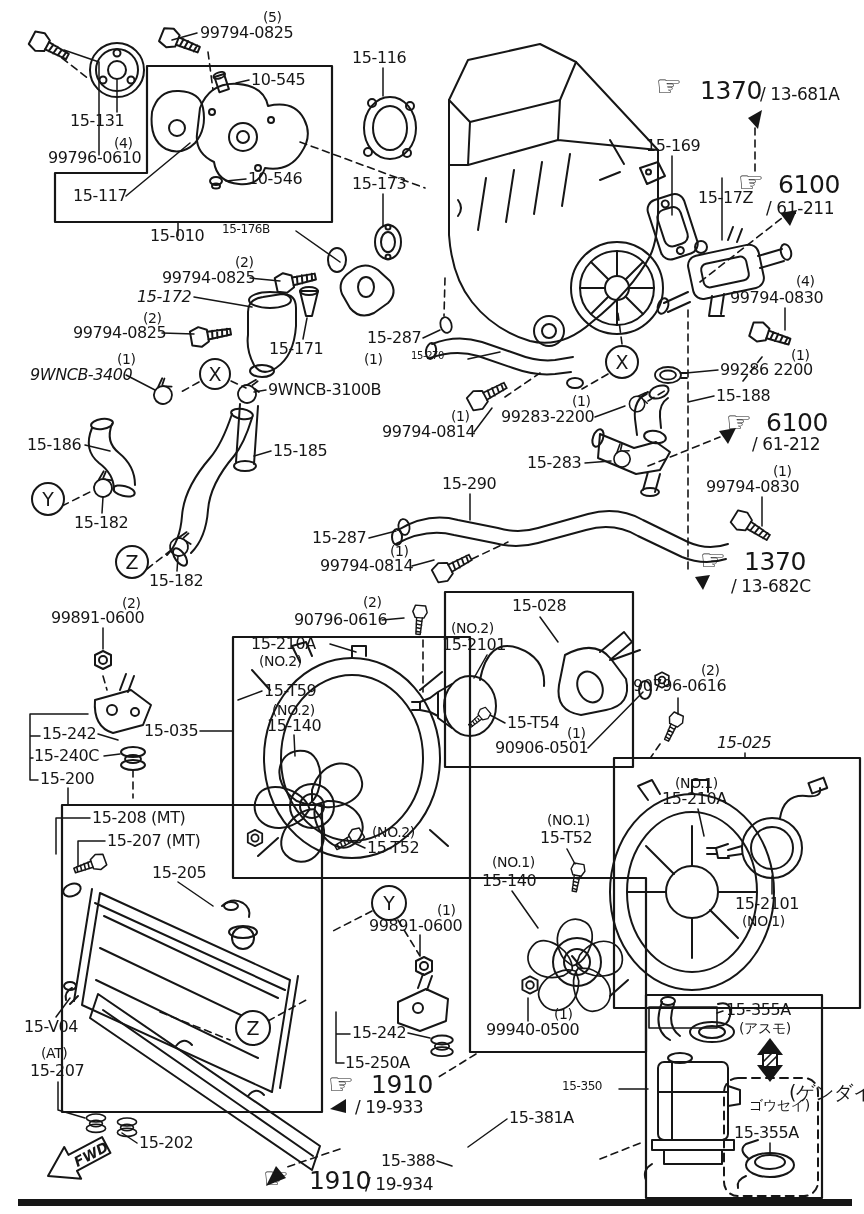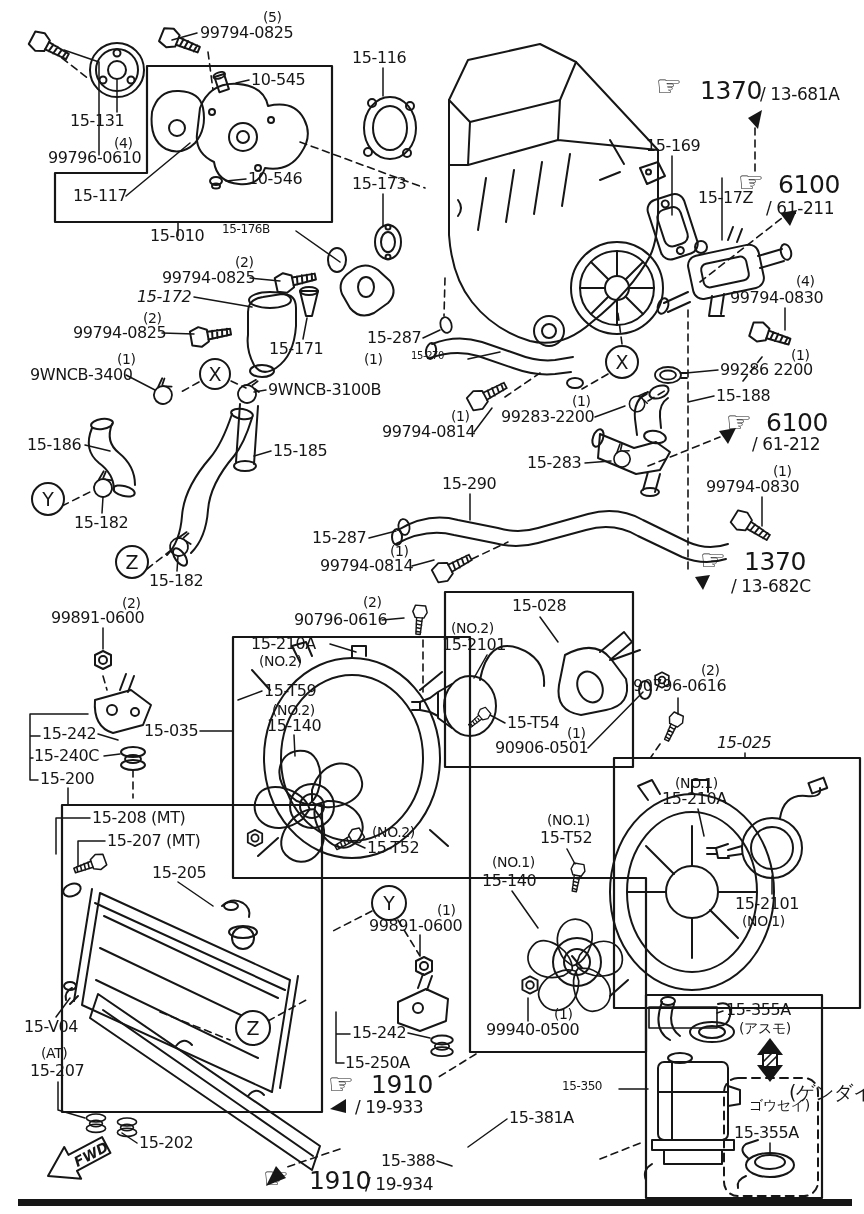--- a/index.html
+++ b/index.html
@@ -358,21 +358,21 @@
       <div class="plabel" style="left: 766px; top: 200px; font-size: 17px;">/ 61-211</div>
       <div class="plabel" style="left: 796px; top: 274px; font-size: 14px;">(4)</div>
       <div class="plabel" style="left: 730px; top: 290px; font-size: 16px;">99794-0830</div>
       <div class="plabel" style="left: 235px; top: 255px; font-size: 14px;">(2)</div>
       <div class="plabel" style="left: 162px; top: 270px; font-size: 16px;">99794-0825</div>
       <div class="plabel" style="left: 137px; top: 289px; font-size: 16px; font-style: italic;">15-172</div>
       <div class="plabel" style="left: 143px; top: 311px; font-size: 14px;">(2)</div>
       <div class="plabel" style="left: 73px; top: 325px; font-size: 16px;">99794-0825</div>
       <div class="plabel" style="left: 269px; top: 341px; font-size: 16px;">15-171</div>
       <div class="plabel" style="left: 117px; top: 352px; font-size: 14px;">(1)</div>
-      <div class="plabel" style="left: 30px; top: 367px; font-size: 16px;">9WNCB-3400</div>
+      <div class="plabel" style="left: 30px; top: 367px; font-size: 16px; font-style: italic;">9WNCB-3400</div>
       <div class="plabel" style="left: 364px; top: 352px; font-size: 14px;">(1)</div>
       <div class="plabel" style="left: 268px; top: 382px; font-size: 16px;">9WNCB-3100B</div>
       <div class="plabel" style="left: 367px; top: 330px; font-size: 16px;">15-287</div>
       <div class="plabel" style="left: 411px; top: 351px; font-size: 10px;">15-270</div>
       <div class="plabel" style="left: 451px; top: 409px; font-size: 14px;">(1)</div>
       <div class="plabel" style="left: 382px; top: 424px; font-size: 16px;">99794-0814</div>
       <div class="plabel" style="left: 572px; top: 394px; font-size: 14px;">(1)</div>
       <div class="plabel" style="left: 501px; top: 409px; font-size: 16px;">99283-2200</div>
       <div class="plabel" style="left: 791px; top: 348px; font-size: 14px;">(1)</div>
       <div class="plabel" style="left: 720px; top: 362px; font-size: 16px;">99286 2200</div>

